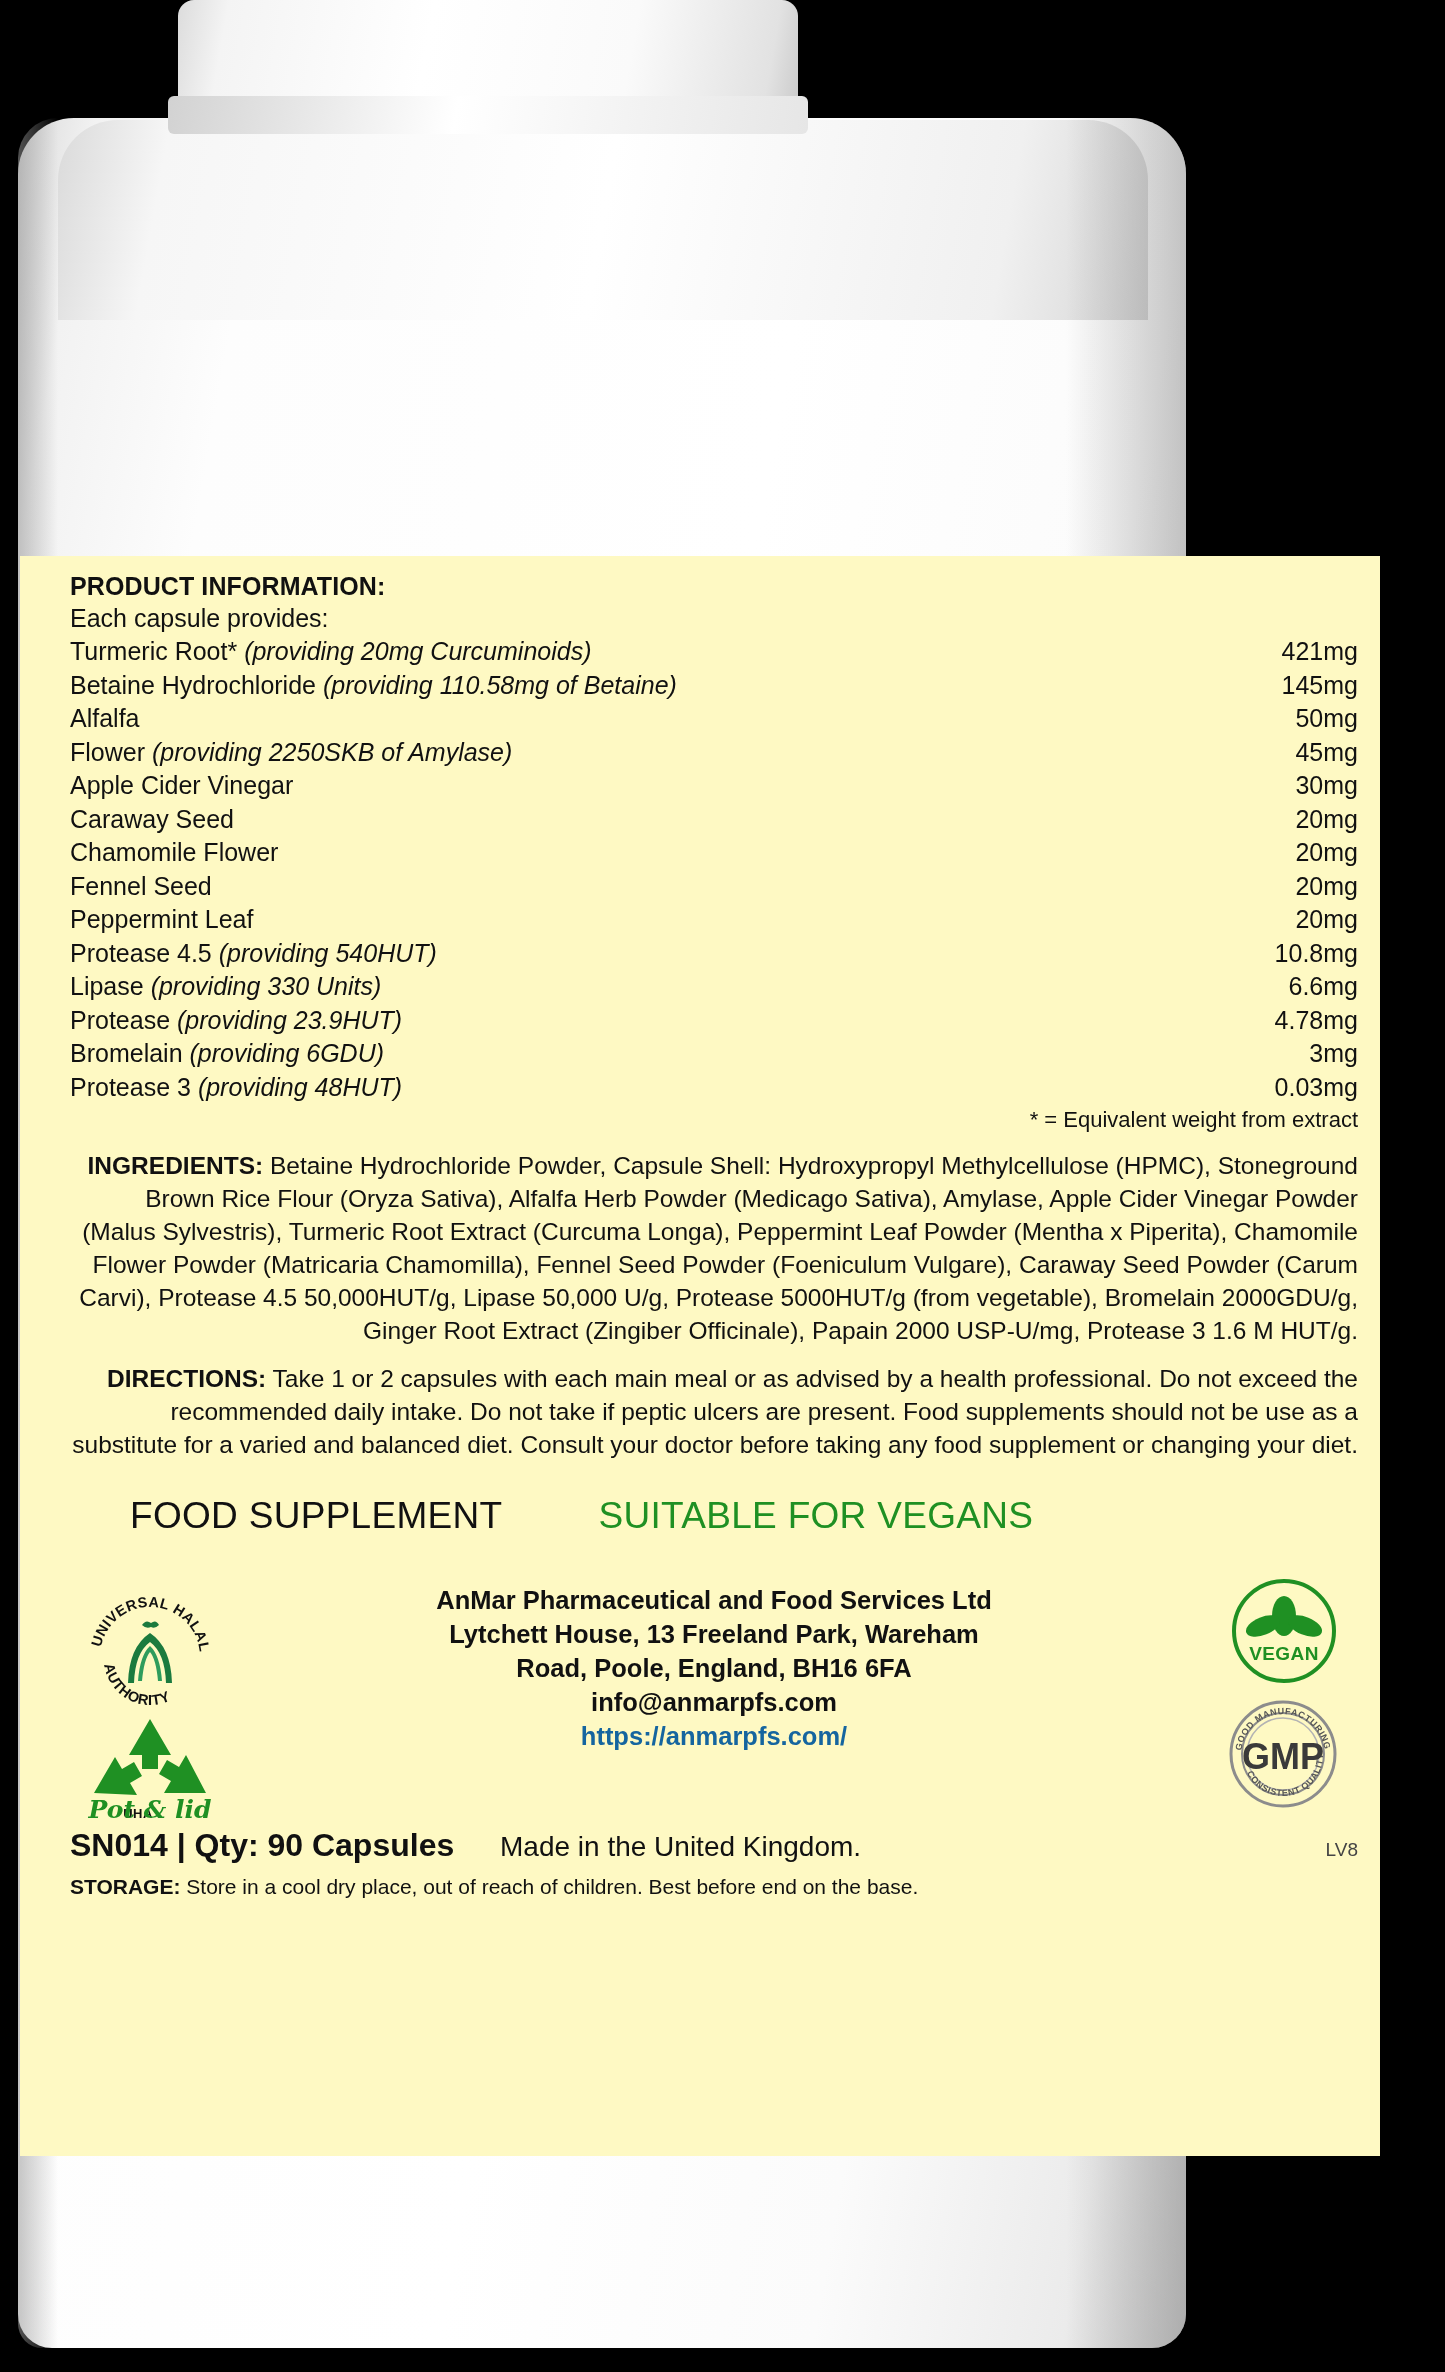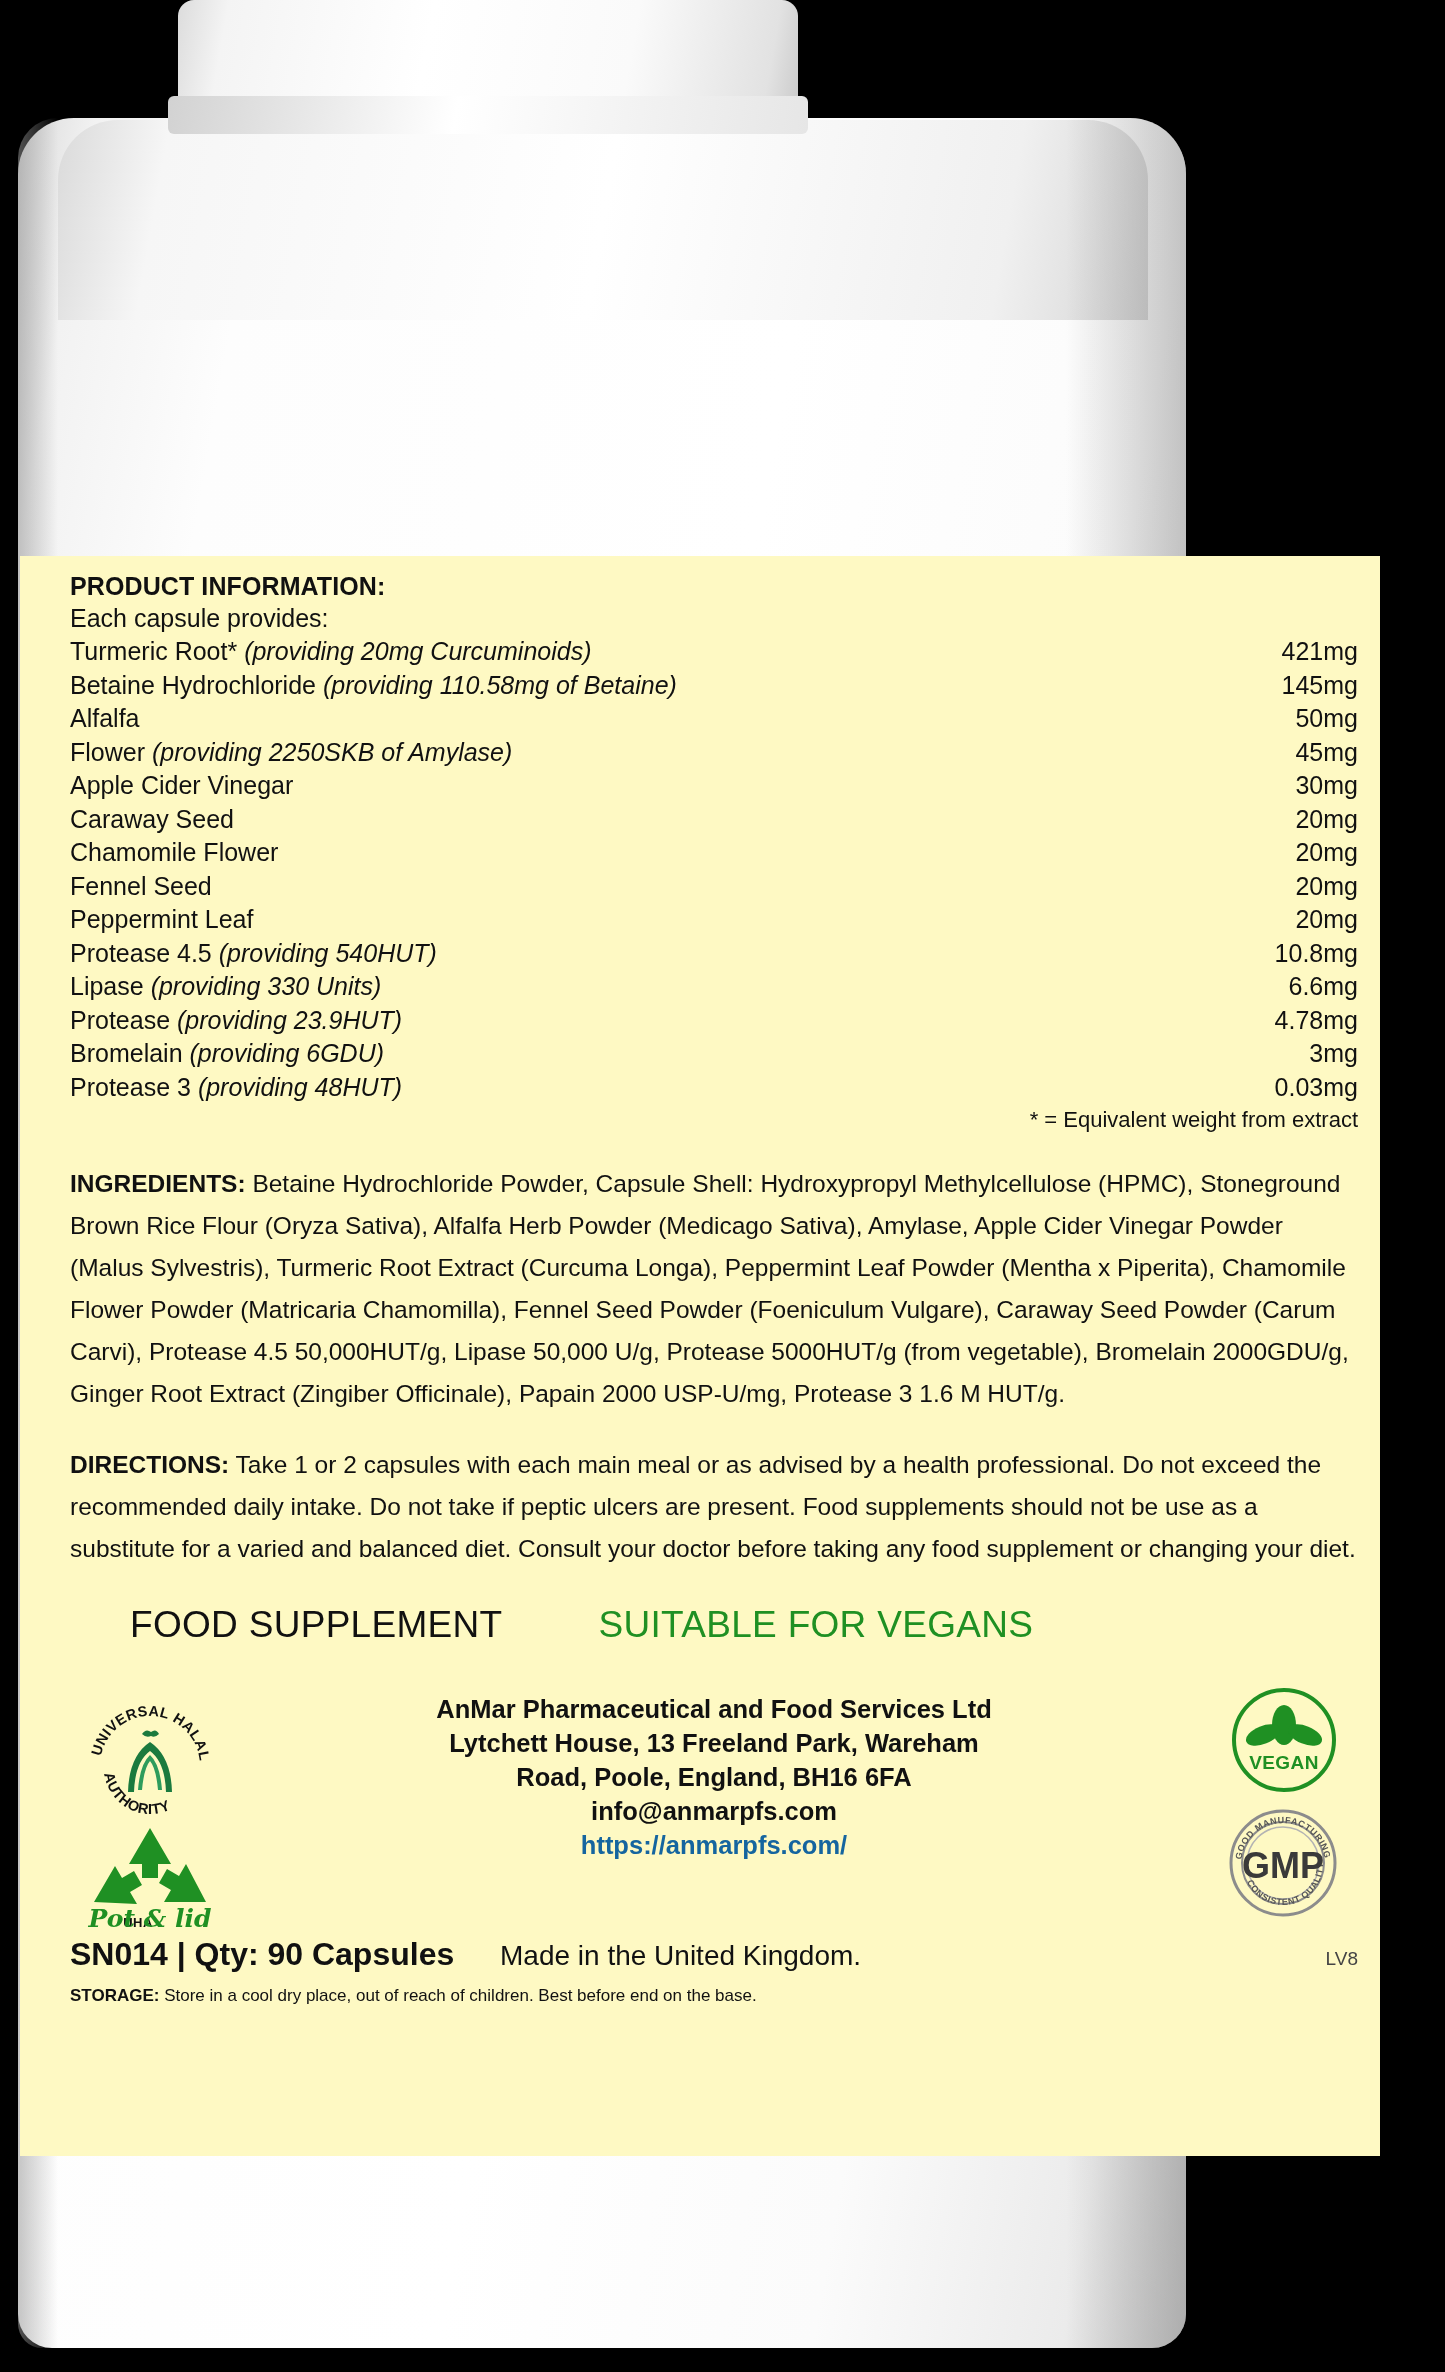--- a/index.html
+++ b/index.html
@@ -126,23 +126,23 @@
     text-align: right;
     font-size: 22px;
     color: #111;
     margin-top: 2px;
     line-height: 28px;
   }
 
   .para {
     font-size: 24.5px;
     color: #111;
-    line-height: 42px;
-    margin-top: 29px;
-    text-align: left;
+    line-height: 33px;
+    margin-top: 15px;
+    text-align: right;
   }
   .para b { font-weight: bold; }
 
   .banner {
     display: flex;
     margin-top: 34px;
     padding-left: 60px;
     align-items: baseline;
     gap: 96px;
   }
@@ -260,21 +260,21 @@
     color: #111;
     flex: 1;
   }
   .lv {
     font-size: 19px;
     color: #444;
     text-align: right;
     width: 80px;
   }
   .storage {
-    font-size: 17px;
+    font-size: 21px;
     color: #111;
     margin-top: 7px;
     line-height: 31px;
   }
   .storage b { font-weight: bold; }
 </style>
 </head>
 <body>
 
 <div class="stage">

